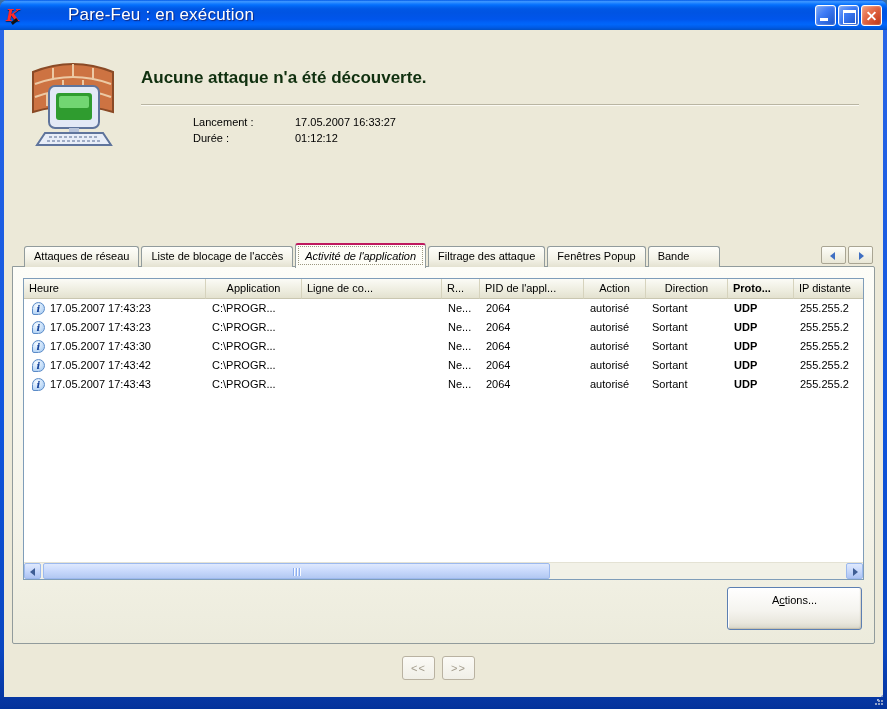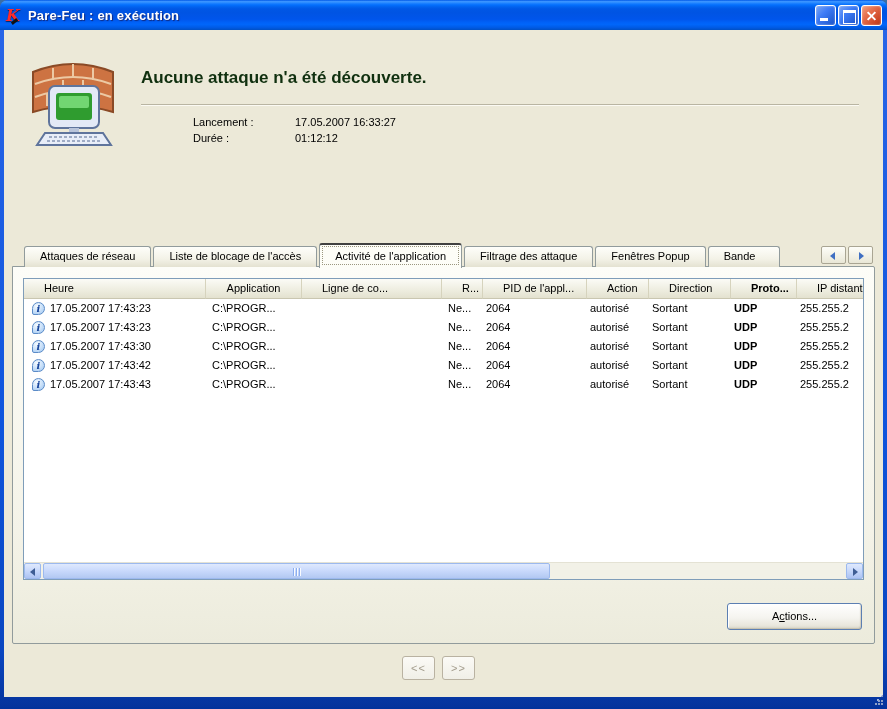--- a/index.html
+++ b/index.html
@@ -23,22 +23,22 @@
     width:17px; height:17px; margin-right:5px; position:relative; flex:none;
     font:italic bold 16px/17px "DejaVu Serif", serif; color:#ff2b2b;
     text-shadow:0 1px 1px rgba(0,0,0,.6);
   }
   .app-icon::before { content:"K"; }
   .app-icon::after {
     content:""; position:absolute; left:5px; bottom:1px; width:7px; height:3px;
     background:#111; transform:rotate(-40deg);
   }
   .win-title {
-    color:#fff; font-weight:bold; font-size:13px; letter-spacing:.2px;
-    text-shadow:1px 1px 1px #10277a; flex:1; white-space:nowrap; overflow:hidden;
+    color:#fff; font-weight:normal; font-size:17px; letter-spacing:.2px;
+    text-shadow:1px 1px 1px #10277a; flex:1; white-space:nowrap; overflow:hidden;margin-left:40px;
   }
   .win-btns { display:flex; gap:2px; }
   .wbtn {
     width:21px; height:21px; border:1px solid #fff; border-radius:3px; position:relative;
     background:linear-gradient(135deg,#7ba5f2 0%, #3f7cf6 40%, #1952c6 100%);
     box-shadow:inset 0 0 2px rgba(255,255,255,.6);
   }
   .wbtn.close { background:linear-gradient(135deg,#f0a080 0%, #e7714e 35%, #cc4423 80%, #b03a1a 100%); }
   .wbtn.min::after { content:""; position:absolute; left:4px; bottom:4px; width:8px; height:3px; background:#fff; }
   .wbtn.max::after { content:""; position:absolute; left:4px; top:4px; width:11px; height:10px;
@@ -60,29 +60,29 @@
   .stats { display:flex; margin-top:10px; }
   .stats-col { display:grid; row-gap:4px; }
   .stats-left { grid-template-columns:155px 72px; }
   .stats-left .val { text-align:right; }
   .stats-right { margin-left:52px; grid-template-columns:102px auto; }
   .stats .lbl, .stats .val { white-space:nowrap; }
 
   
   .tabstrip { display:flex; align-items:flex-end; padding:0 0 0 12px; margin:2px 8px 0; height:26px; position:relative; z-index:3; }
   .tab {
-    height:21px; line-height:19px; padding:0 15px; margin-right:2px; margin-bottom:-1px;
+    height:21px; line-height:19px; padding:0 9px; margin-right:2px; margin-bottom:-1px;
     border:1px solid #919b9c; border-bottom:none; border-radius:3px 3px 0 0;
     background:linear-gradient(180deg,#fefefa 0%, #f3f2e7 60%, #e4e2d1 100%);
     white-space:nowrap; cursor:default; flex:none;
   }
   .tab.active {
     height:25px; line-height:22px; z-index:4; margin-bottom:-2px;
-    background:#fdfdf7; border-top:2px solid #404040;
-    outline:1px dotted #9b9780; outline-offset:-4px;
+    background:#fdfdf7; border-top:2px solid #be185d;
+    outline:1px dotted #9b9780; outline-offset:-4px;font-style:italic;
   }
   .tab.clipped { width:72px; overflow:hidden; padding-right:0; }
   .tab-scrollers { display:flex; gap:2px; margin:0 2px 2px auto; }
   .tscroll {
     width:25px; height:18px; border:1px solid #a9a593; border-radius:2px;
     background:linear-gradient(180deg,#fdfdf8,#e9e7d6); position:relative;
   }
   .tscroll::after { content:""; position:absolute; top:5px; width:0; height:0;
     border-top:4px solid transparent; border-bottom:4px solid transparent; }
   .tscroll.left::after { left:8px; border-right:5px solid #3f6fc2; }
@@ -93,21 +93,21 @@
     margin:0 8px; height:378px; border:1px solid #919b9c; border-radius:0 2px 2px 2px;
     background:linear-gradient(180deg,#fdfdf8 0%, #f4f3e8 70%, #ecebdc 100%);
     position:relative; z-index:2;
   }
   .listview {
     position:absolute; left:10px; right:10px; top:11px; height:302px;
     border:1px solid #7f9db9; background:#fff; display:flex; flex-direction:column; overflow:hidden;
   }
   .lv-header { display:flex; flex:none; height:20px; background:#ebeadb; }
   .hcell {
-    height:20px; line-height:19px; padding:0 20px; flex:none; white-space:nowrap; overflow:hidden;
+    height:20px; line-height:19px; padding:0 5px; flex:none; white-space:nowrap; overflow:hidden;
     background:linear-gradient(180deg,#fbfbf6 0%, #ebeadb 70%, #e3e1cf 100%);
     border-right:1px solid #d6d3bd; border-bottom:1px solid #c9c6b0;
   }
   .lv-body { flex:1; overflow:hidden; }
   .lv-row { display:flex; height:19px; align-items:flex-start; }
   .cell { flex:none; padding:0 6px; white-space:nowrap; overflow:hidden; height:19px; line-height:19px; }
   .c0 { width:182px; } .c1 { width:96px; } .c2 { width:140px; } .c3 { width:38px; }
   .c4 { width:104px; } .c5 { width:62px; } .c6 { width:82px; } .c7 { width:66px;font-weight:bold; } .c8 { width:120px; }
   .hc5, .hc6 { text-align:center; }
   .cell.c0 { display:flex; align-items:center; gap:5px; padding-left:8px; }
@@ -143,21 +143,21 @@
   .actions-row { position:absolute; right:12px; bottom:13px; }
 
   
   .xp-btn {
     display:inline-block; height:25px; line-height:23px; text-align:center;
     border:1px solid #5c7fb2; border-radius:3px; color:#000; font-size:11px;
     background:linear-gradient(180deg,#fff 0%, #f5f4ef 55%, #e9e7dd 85%, #d8d6c9 100%);
     box-shadow:inset -1px -1px 1px rgba(160,150,120,.35), inset 1px 1px 0 #fff;
     cursor:default; white-space:nowrap;
   }
-  .xp-btn.actions { width:135px; height:27px; line-height:25px; }
+  .xp-btn.actions { width:135px; height:43px; line-height:25px; }
   .xp-btn.default { border:1px solid #2a4d8c; box-shadow:inset 0 0 0 2px #a9c5ef, inset -1px -1px 1px rgba(160,150,120,.3); }
   .xp-btn.disabled { border-color:#b9b2a1; color:#a39c8c;
     background:linear-gradient(180deg,#fbfaf6 0%, #f0efe7 100%); box-shadow:none; }
   .u { text-decoration:underline; }
 
   
   .footer { position:absolute; left:0; right:0; bottom:0; height:54px; }
   .aide { position:absolute; left:18px; top:16px; display:flex; align-items:center; gap:7px; cursor:pointer;margin-top:44px; }
   .help-icon {
     width:16px; height:16px; border-radius:50%; flex:none;

